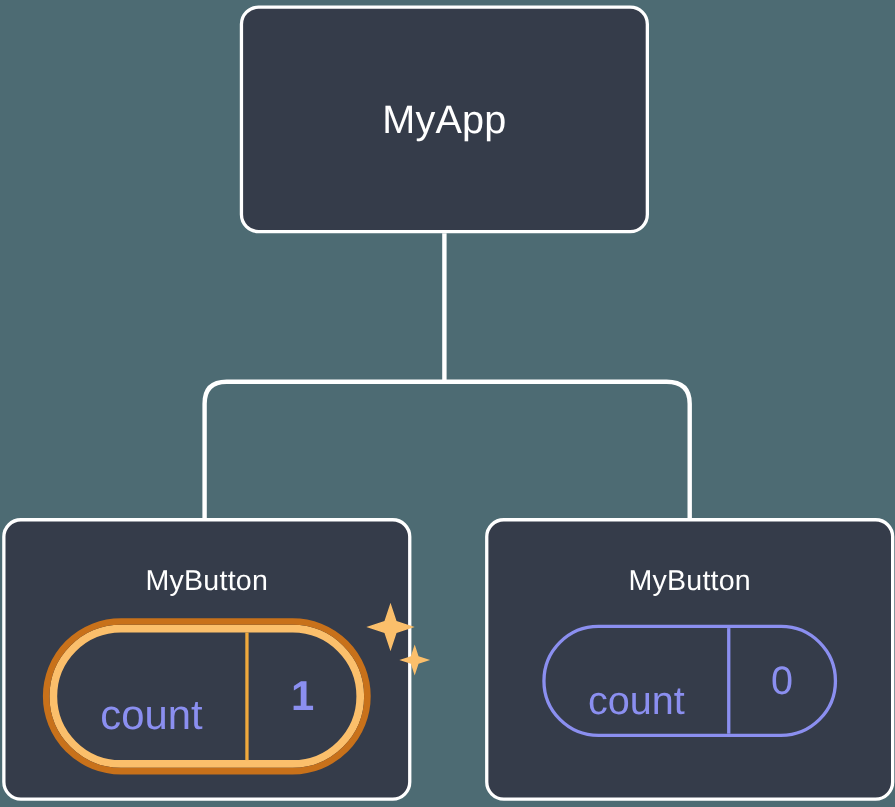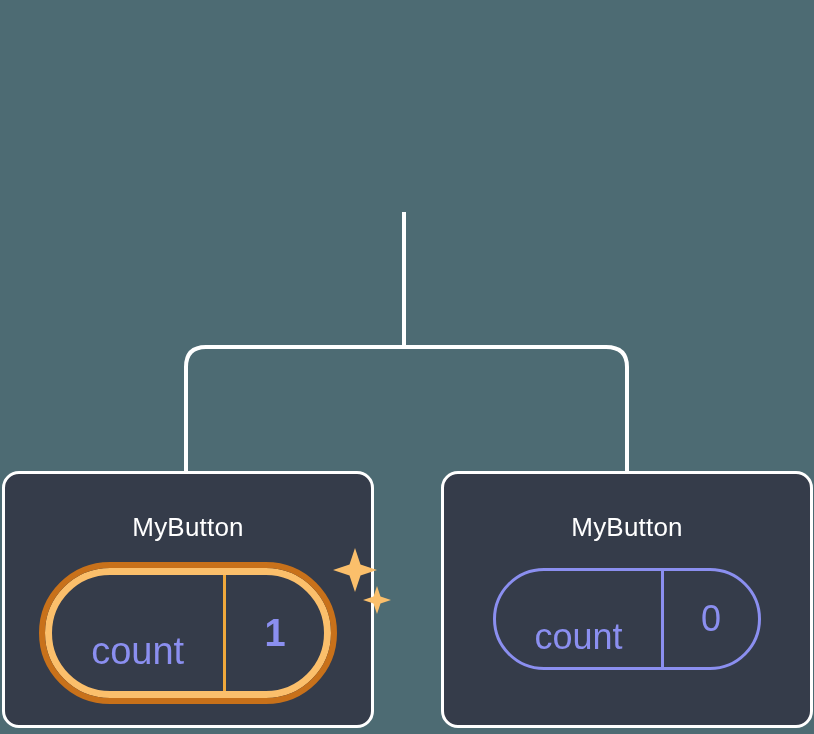--- a/index.html
+++ b/index.html
@@ -165,20 +165,23 @@
 
 <div id="canvas">
 
   <svg id="edges" viewBox="0 0 814 734" width="814" height="734" aria-hidden="true">
 
     <path d="M404,212 L404,347" fill="none" stroke="#ffffff" stroke-width="4" stroke-linecap="butt"></path>
 
     <path d="M186,471 L186,367 Q186,347 206,347 L606,347 Q627,347 627,367 L627,471" fill="none" stroke="#ffffff" stroke-width="4" stroke-linecap="butt" stroke-linejoin="round"></path>
   </svg>
 
+  <div class="node node-root">
+    <div class="node-title">MyApp</div>
+  </div>
 
   <div class="node node-child-left">
     <div class="node-title">MyButton</div>
 
     <div class="badge-wrap">
       <div class="badge badge-glow">
         <div class="badge-key">count</div>
         <div class="badge-div"></div>
         <div class="badge-val">1</div>
       </div>

